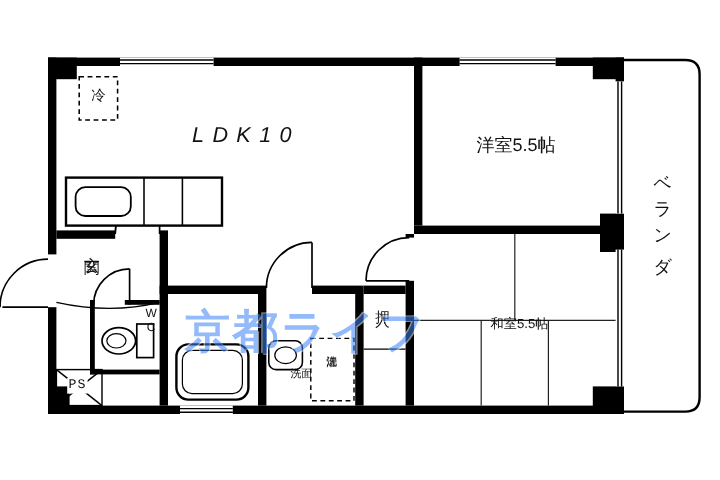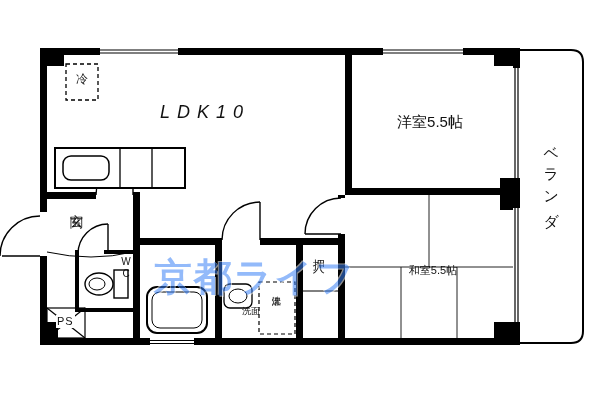--- a/index.html
+++ b/index.html
@@ -12,21 +12,21 @@
   .ldk{left:115px;top:102px;width:180px;font-size:18px;letter-spacing:7px;font-style:italic;}
   .yoshitsu{left:355px;top:113px;width:150px;font-size:15px;text-align:center;}
   .washitsu{left:358px;top:264px;width:150px;font-size:11px;}
   .veranda{left:543px;top:136px;font-size:15px;letter-spacing:5px;}
   .genkan{left:68px;top:203px;font-size:13px;letter-spacing:3px;}
   .wc{left:120px;top:256px;font-size:10px;letter-spacing:1px;}
   .yokushitsu{left:140px;top:250px;width:76px;font-size:13px;letter-spacing:2px;}
   .senmen{left:216px;top:306px;width:44px;font-size:9px;text-align:right;}
   .sentaku{left:271px;top:289px;font-size:9px;letter-spacing:1px;}
   .oshiire{left:311px;top:249px;font-size:12px;letter-spacing:2px;}
-  .ps{left:56px;top:315px;font-size:11px;letter-spacing:1px;background:#fff;padding:0 1px;}
+  .ps{left:56px;top:315px;font-size:11px;letter-spacing:1px;background:#fff;padding:0 1px;font-family:Liberation Mono, monospace;}
   .rei{left:66px;top:73px;width:32px;font-size:12px;}
   .watermark{left:143px;top:256px;width:224px;text-align:center;font-size:38px;font-weight:bold;
              color:#3b82f6;opacity:0.55;letter-spacing:2px;text-shadow:1px 1px 0 #fff,-1px -1px 0 #fff;}
 </style>
 </head>
 <body>
 
 <div class="stage">
 
   <svg width="600" height="400" viewBox="0 0 600 400">

